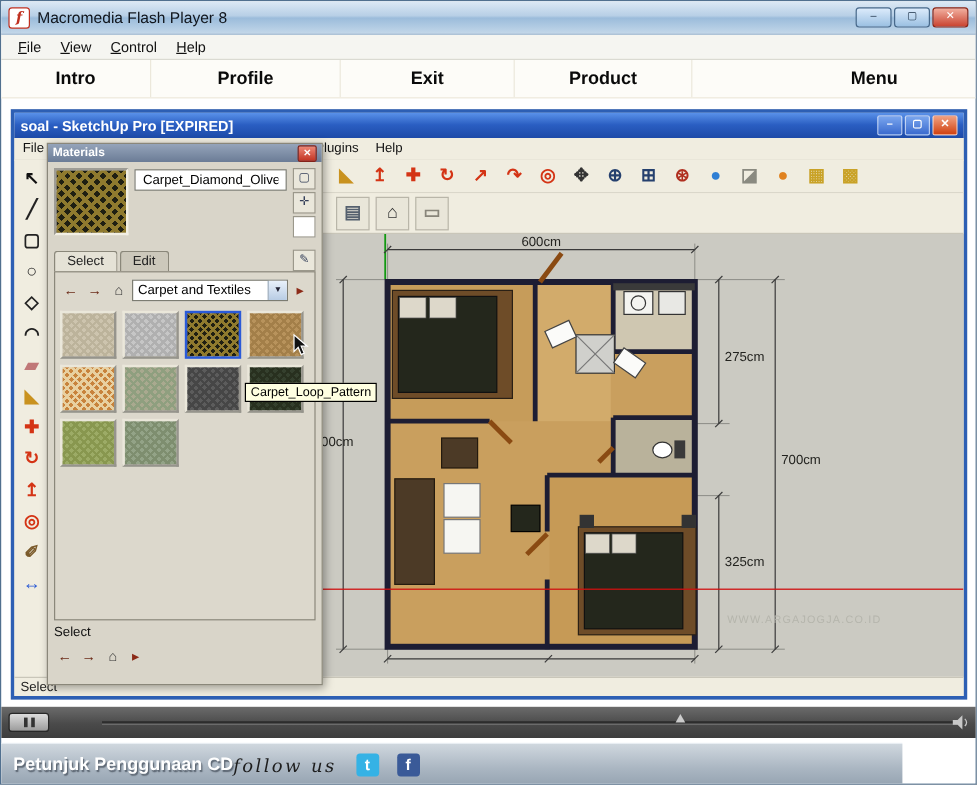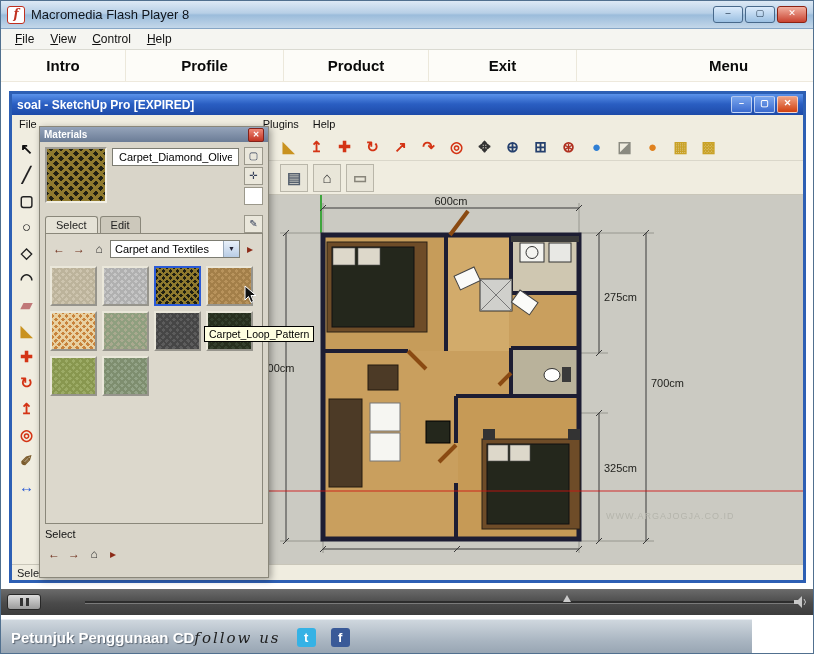--- a/index.html
+++ b/index.html
@@ -52,21 +52,21 @@
     border-bottom:1px solid #c9c6b9;display:flex;align-items:center;padding-left:238px;gap:5px;box-sizing:border-box;}
   .sk-tb2 .tbtn{width:26px;height:26px;border:1px solid #b9b6a9;background:#e9e6d9;}
   .sk-canvas{position:absolute;left:30px;top:101px;right:0;bottom:16px;background:#cbcac2;overflow:hidden;}
   .sk-canvas svg{position:absolute;left:0;top:0;}
   .sk-status{position:absolute;left:0;bottom:0;right:0;height:16px;background:#f0ede0;
     border-top:1px solid #c9c6b9;font-size:11px;color:#222;display:flex;align-items:center;padding-left:5px;box-sizing:border-box;}
   .dim{font-family:"Liberation Sans",sans-serif;font-size:11px;fill:#23231f;}
   .watermark{font-family:"Liberation Sans",sans-serif;font-size:9px;fill:#b5b5ac;letter-spacing:1px;}
 
   
-  .mat{position:absolute;left:27px;top:32px;width:230px;height:452px;background:#d9d5c9;
+  .mat{position:absolute;left:27px;top:25px;width:230px;height:452px;background:#d9d5c9;
     border:1px solid #8a877a;box-shadow:2px 2px 7px rgba(0,0,0,.35);z-index:30;
     display:flex;flex-direction:column;box-sizing:border-box;}
   .mat-title{flex:0 0 15px;background:linear-gradient(180deg,#95a4ba,#6b7c96);color:#fff;
     font-size:10px;font-weight:bold;display:flex;align-items:center;padding:0 4px;}
   .mat-close{margin-left:auto;width:14px;height:12px;background:linear-gradient(#ee8877,#c23322);
     border:1px solid #83221a;border-radius:2px;color:#fff;font-size:8px;line-height:11px;text-align:center;}
   .mat-body{flex:1;display:flex;flex-direction:column;padding:5px;min-height:0;}
   .mat-row1{display:flex;gap:5px;margin-bottom:8px;}
   .preview{width:62px;height:56px;border:2px inset #f2efe4;box-sizing:border-box;
     background:repeating-linear-gradient(45deg,var(--c2) 0 3px,transparent 3px 7px),
@@ -142,22 +142,22 @@
   <div class="fp-menu">
     <span>File</span>
     <span>View</span>
     <span>Control</span>
     <span>Help</span>
   </div>
 
   <div class="fp-nav">
     <div class="cell">Intro</div>
     <div class="cell">Profile</div>
+    <div class="cell">Exit</div>
     <div class="cell">Product</div>
-    <div class="cell">Exit</div>
     <div class="cell">Menu</div>
   </div>
 
   <div class="sk">
     <div class="sk-title">
       <span>soal - SketchUp Pro [EXPIRED]</span>
       <div class="winbtns">
         <div class="skbtn">–</div>
         <div class="skbtn">▢</div>
         <div class="skbtn close">✕</div>

